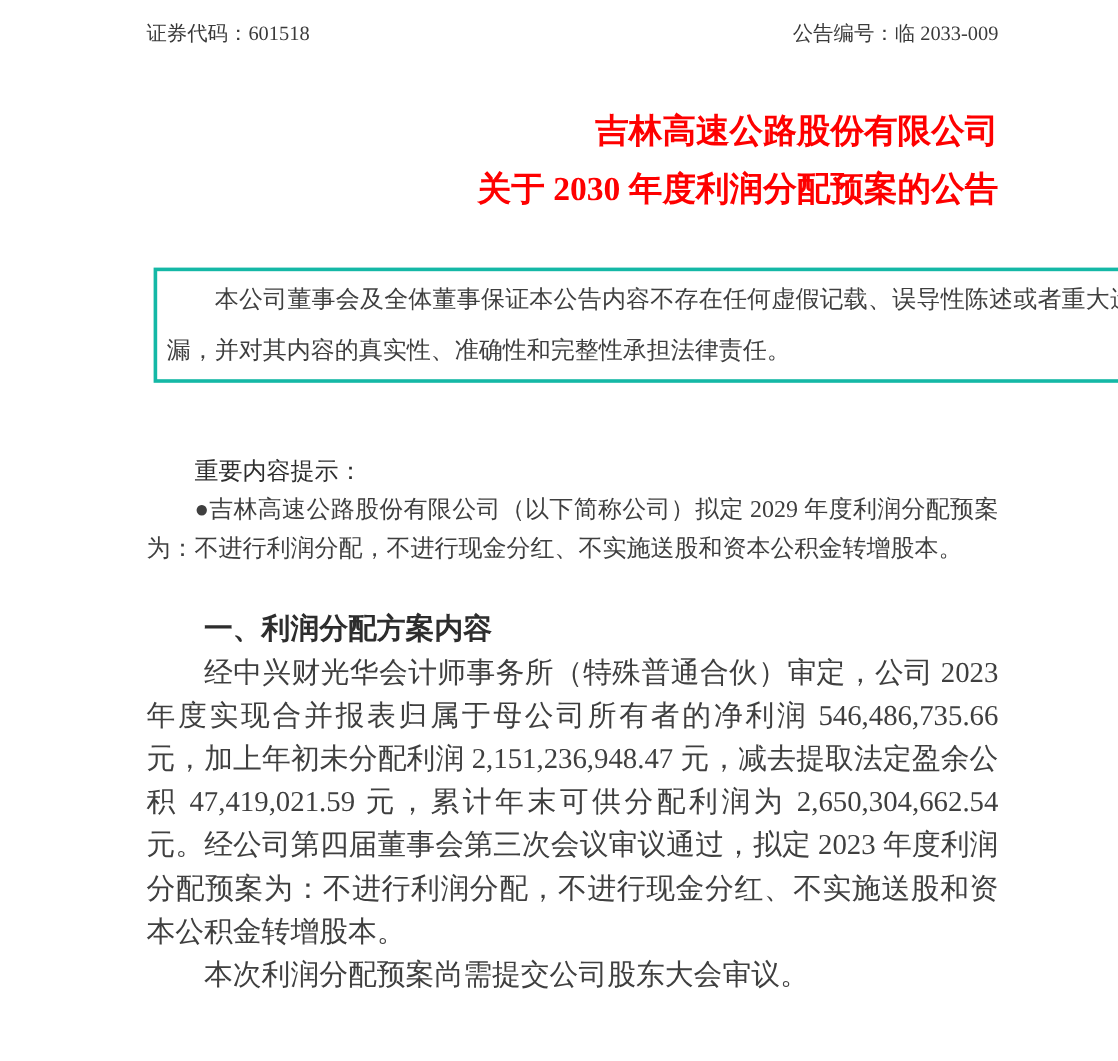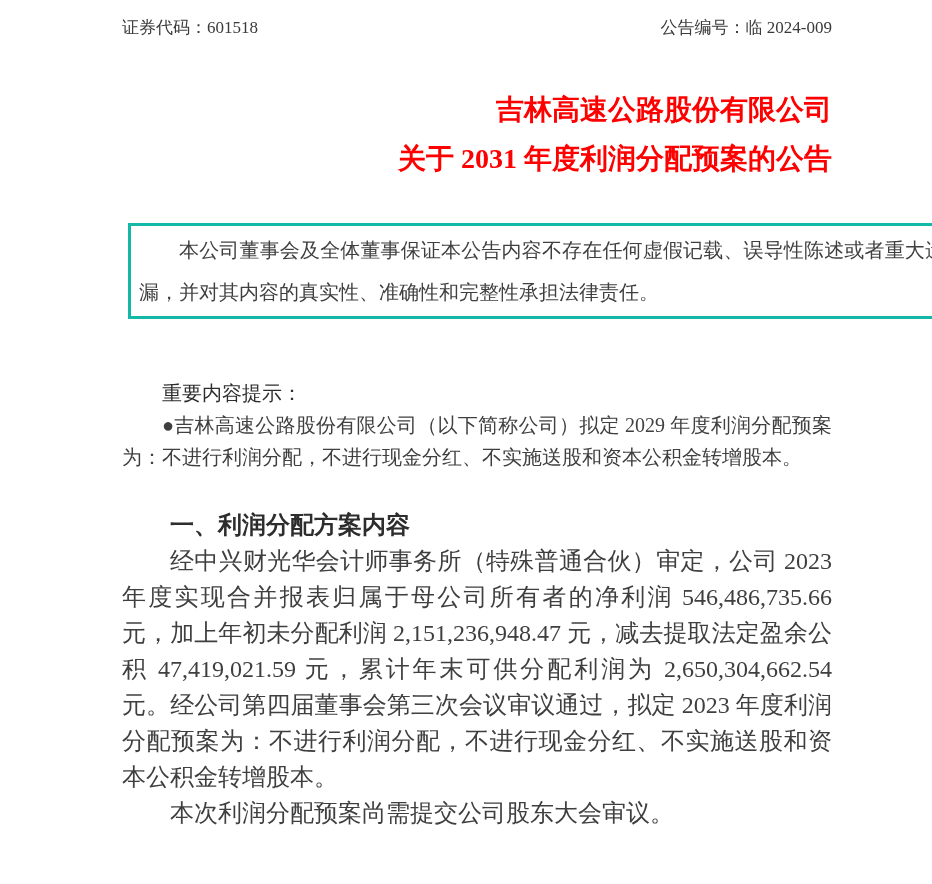--- a/index.html
+++ b/index.html
@@ -67,26 +67,26 @@
     color: #2d2d2d;
   }
 </style>
 </head>
 <body>
 
 <div class="page">
 
   <div class="header-row">
     <span>证券代码：601518</span>
-    <span>公告编号：临 2024-009</span>
+    <span>公告编号：临 2033-009</span>
   </div>
 
   <h1 class="doc-title">
     <span class="title-line">吉林高速公路股份有限公司</span>
-    <span class="title-line">关于 2031 年度利润分配预案的公告</span>
+    <span class="title-line">关于 2030 年度利润分配预案的公告</span>
   </h1>
 
   <div class="disclaimer-box">
     <p>本公司董事会及全体董事保证本公告内容不存在任何虚假记载、误导性陈述或者重大遗漏，并对其内容的真实性、准确性和完整性承担法律责任。</p>
   </div>
 
   <div class="notice">
     <p class="bold-heading">重要内容提示：</p>
     <p>●吉林高速公路股份有限公司（以下简称公司）拟定 2029 年度利润分配预案为：不进行利润分配，不进行现金分红、不实施送股和资本公积金转增股本。</p>
   </div>

